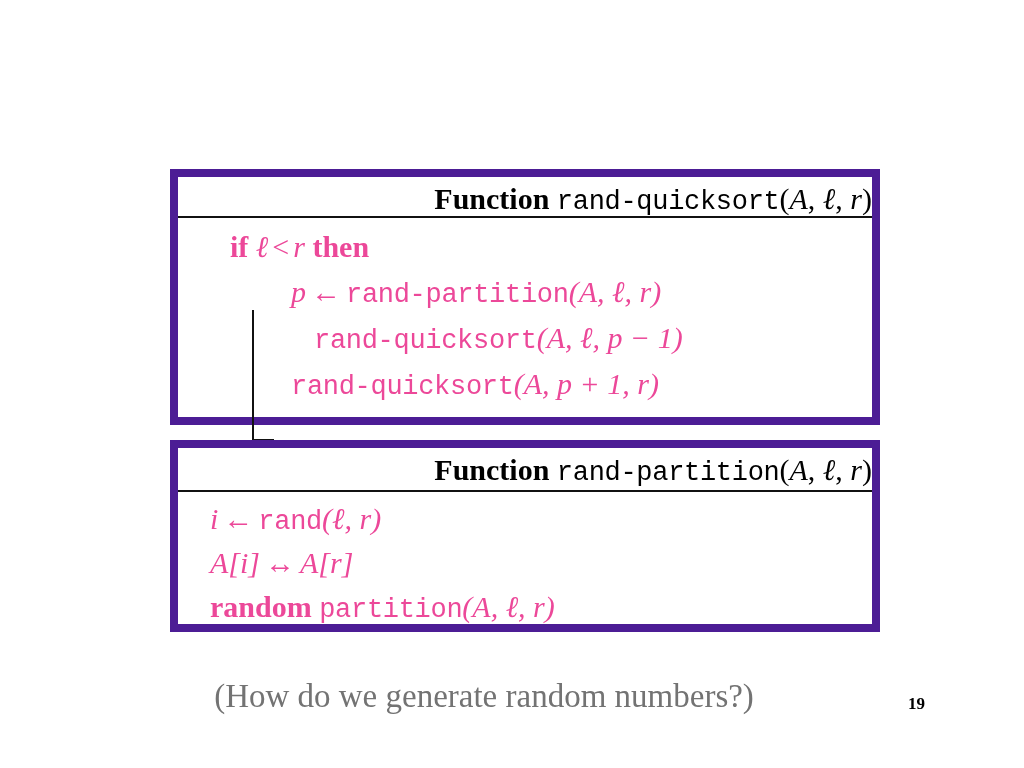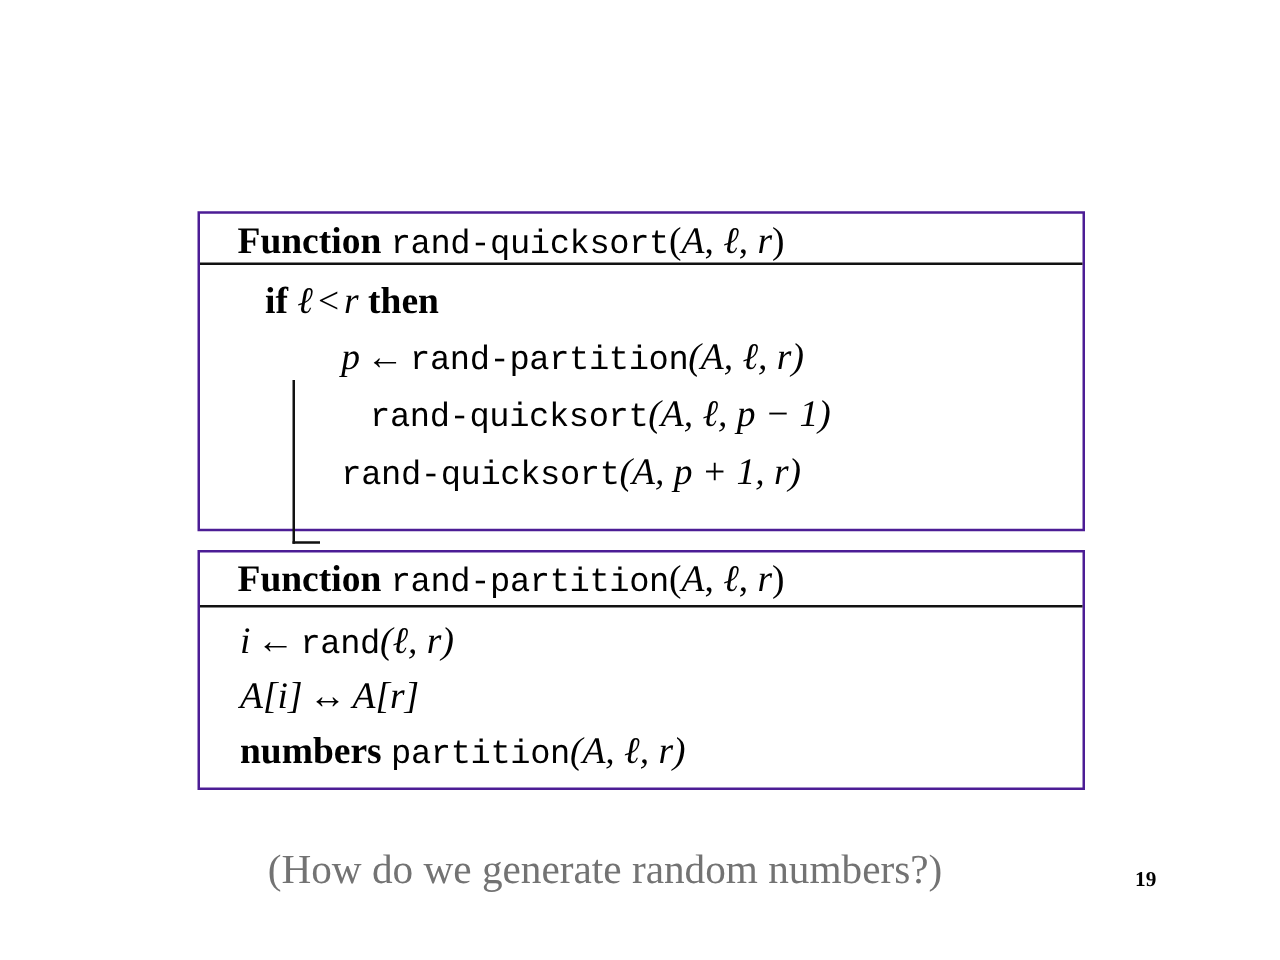--- a/index.html
+++ b/index.html
@@ -27,25 +27,26 @@
     font-size: 50px;
     line-height: 58px;
     color: #3333aa;
     letter-spacing: 0.2px;
     white-space: nowrap;
   }
 
   
   .algo-box {
     position: absolute;
-    left: 158px;
+    left: 170px;
     width: 710px;
-    border: 2px solid #4c1d95;
+    border: 8px solid #4c1d95;
     box-sizing: border-box;
     background: #ffffff;
+    text-align: right;
   }
   #algo-box-1 { top: 169px; height: 256px; }
   #algo-box-2 { top: 440px; height: 192px; }
 
   .algo-header {
     border-bottom: 2px solid #111111;
     box-sizing: border-box;
     padding: 5px 0 6px 30px;
     white-space: nowrap;
   }
@@ -87,21 +88,21 @@
   }
   .arrow {
     font-family: "Liberation Serif", "DejaVu Serif", serif;
     font-size: 30px;
     padding: 0 5px;
   }
 
   .algo-line {
     position: absolute;
     white-space: nowrap;
-    color: #000000;
+    color: #ec4899;
     line-height: 34px;
   }
 
   
   #block-rule {
     position: absolute;
     left: 74px;
     top: 92px;
     width: 22px;
     height: 131px;
@@ -180,21 +181,21 @@
 
       <div class="algo-line" style="left:32px; top:10px;">
         <span class="mt">i</span><span class="arrow">←</span><span class="tt">rand</span><span class="mt">(ℓ, r)</span>
       </div>
 
       <div class="algo-line" style="left:32px; top:54px;">
         <span class="mt">A[i]</span><span class="arrow">↔</span><span class="mt">A[r]</span>
       </div>
 
       <div class="algo-line" style="left:32px; top:98px;">
-        <span class="kw">numbers</span><span class="kw">&nbsp;</span><span class="tt">partition</span><span class="mt">(A, ℓ, r)</span>
+        <span class="kw">random</span><span class="kw">&nbsp;</span><span class="tt">partition</span><span class="mt">(A, ℓ, r)</span>
       </div>
 
     </div>
   </div>
 
   <div id="footer-note">(How do we generate random numbers?)</div>
 
   <div id="page-number">19</div>
 
 </div>

